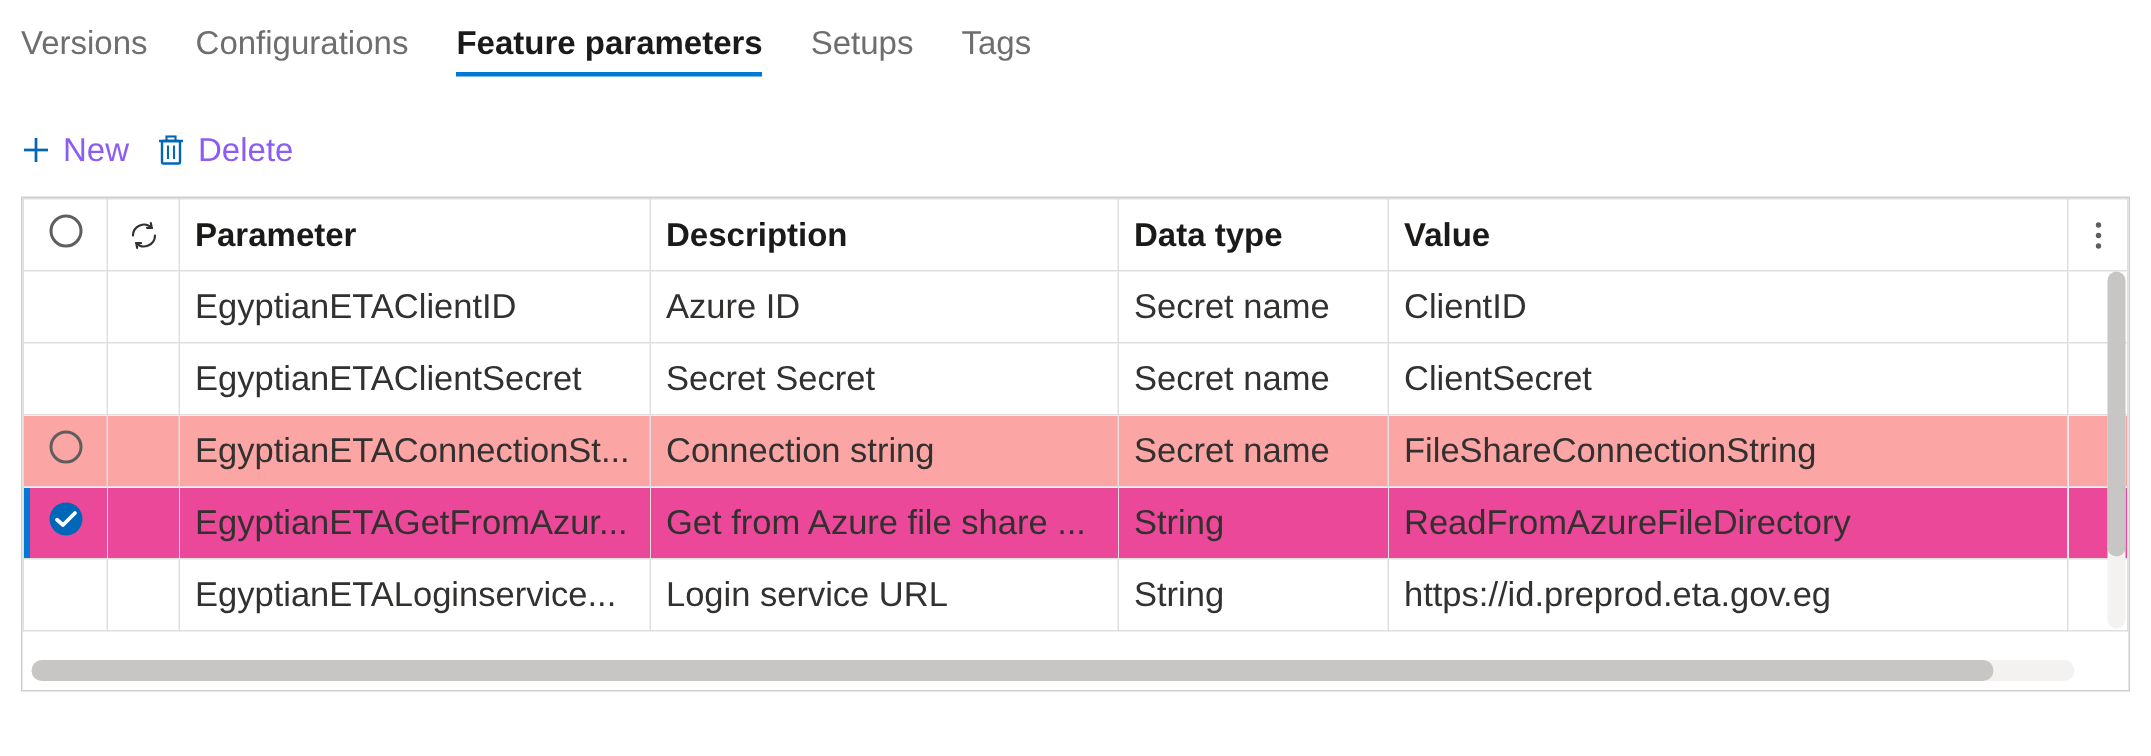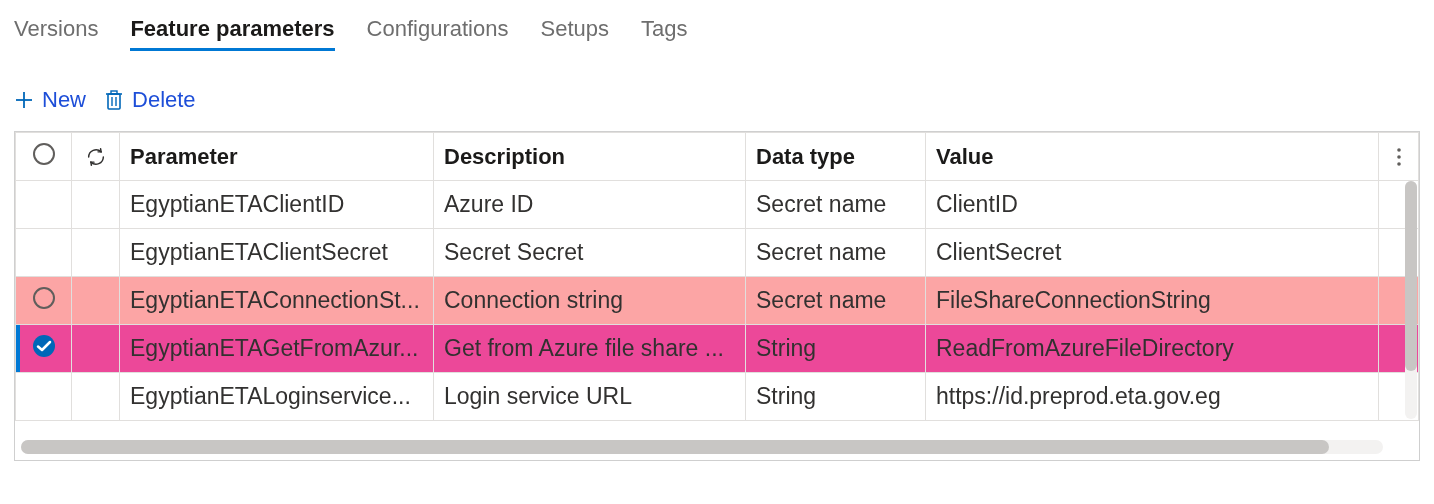--- a/index.html
+++ b/index.html
@@ -41,21 +41,21 @@
     display: flex;
     gap: 18px;
     align-items: center;
     margin-bottom: 18px;
     font-size: 22px;
   }
   .tb-btn {
     display: inline-flex;
     align-items: center;
     gap: 8px;
-    color: #1d4ed8;
+    color: #8b5cf6;
     cursor: pointer;
   }
   .tb-btn svg { display: block; }
 
   
   .grid-wrap {
     border: 1px solid #cfcfcf;
     position: relative;
     height: 330px;
   }
@@ -144,22 +144,22 @@
     width: 96%;
   }
 </style>
 </head>
 <body>
 
 <div class="page">
 
   <div class="tabs">
     <div class="tab">Versions</div>
+    <div class="tab">Configurations</div>
     <div class="tab active">Feature parameters</div>
-    <div class="tab">Configurations</div>
     <div class="tab">Setups</div>
     <div class="tab">Tags</div>
   </div>
 
   <div class="toolbar">
     <span class="tb-btn">
       <span>
         <svg width="20" height="20" viewBox="0 0 20 20">
           <line x1="10" y1="2" x2="10" y2="18" stroke="#0067b8" stroke-width="1.8"></line>
           <line x1="2" y1="10" x2="18" y2="10" stroke="#0067b8" stroke-width="1.8"></line>

